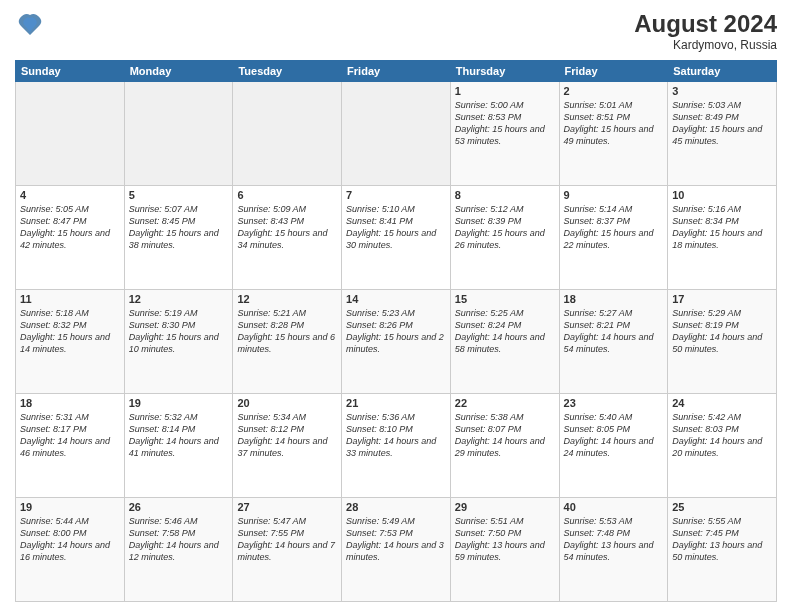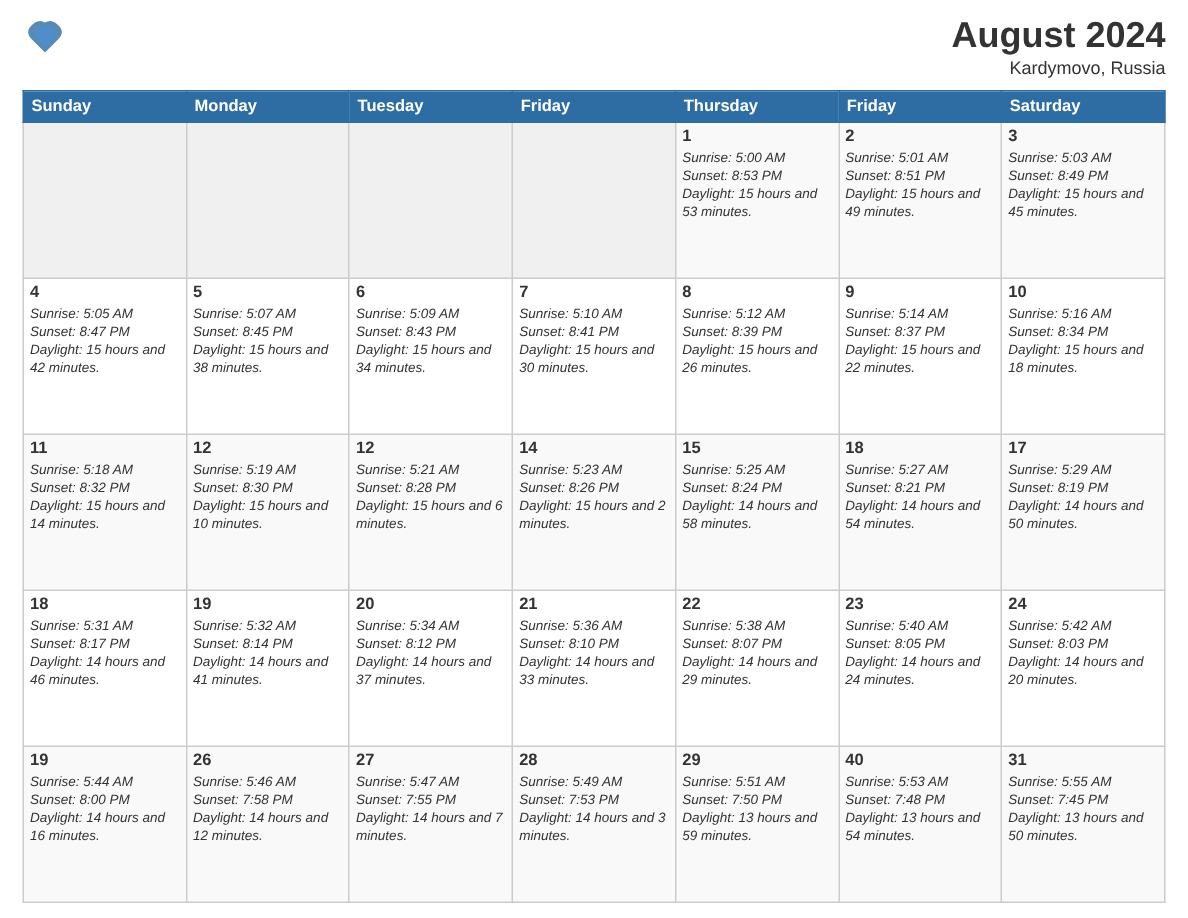--- a/index.html
+++ b/index.html
@@ -267,19 +267,19 @@
           </td>
           <td>
             <span class="day-num">29</span>
             <div class="day-content">Sunrise: 5:51 AM<br>Sunset: 7:50 PM<br>Daylight: 13 hours and 59 minutes.</div>
           </td>
           <td>
             <span class="day-num">40</span>
             <div class="day-content">Sunrise: 5:53 AM<br>Sunset: 7:48 PM<br>Daylight: 13 hours and 54 minutes.</div>
           </td>
           <td>
-            <span class="day-num">31</span>
+            <span class="day-num">25</span>
             <div class="day-content">Sunrise: 5:55 AM<br>Sunset: 7:45 PM<br>Daylight: 13 hours and 50 minutes.</div>
           </td>
         </tr>
       </tbody>
   </table>
 </div>
 
 </body></html>

